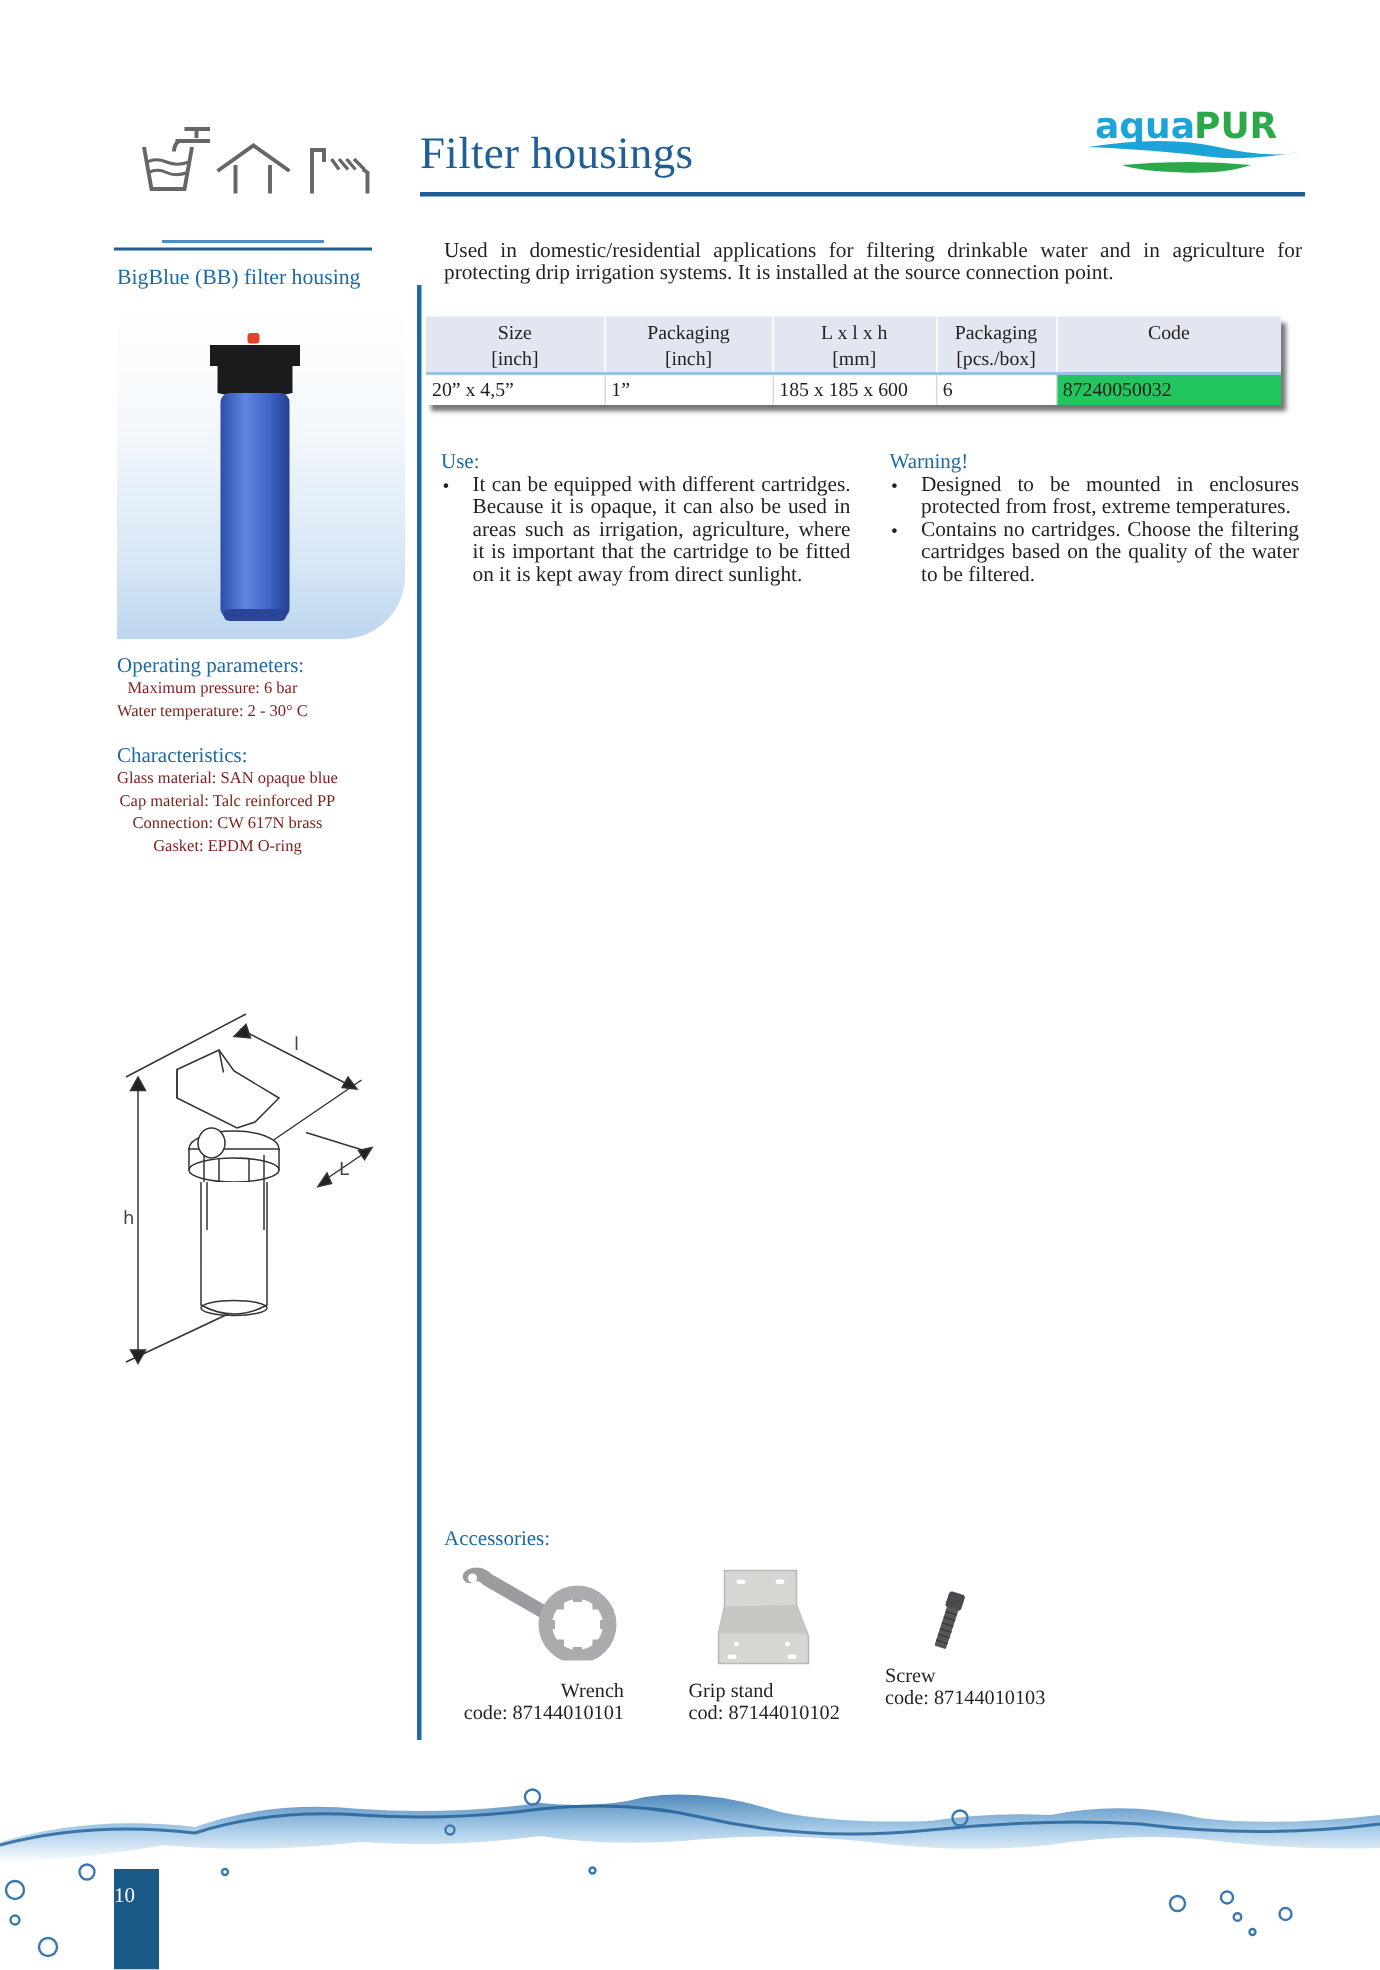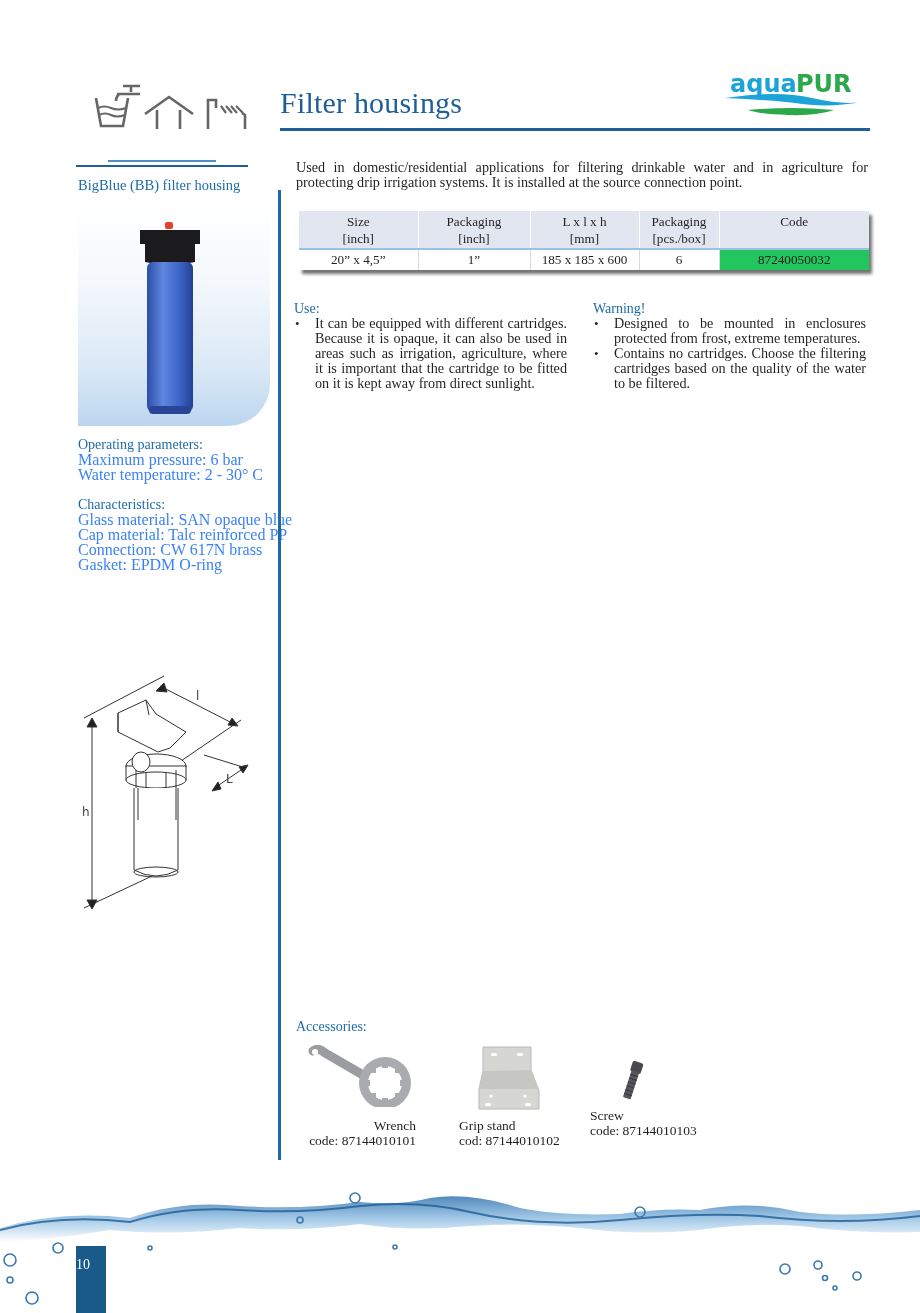--- a/index.html
+++ b/index.html
@@ -16,36 +16,36 @@
 
     
     .left-rule-short { left: 108px; top: 160px; width: 108px; height: 1.5px; background: #4f8fc6; }
     .left-rule-long { left: 76px; top: 165px; width: 172px; height: 1.5px; background: #1d5f96; }
     .product-name { left: 78px; top: 177px; font-size: 14.5px; color: #1d6aa8; }
     .product-photo-bg { left: 78px; top: 205px; width: 192px; height: 221px; border-bottom-right-radius: 42px;
       background: linear-gradient(180deg, #ffffff 0%, #f4f8fc 35%, #d9e8f6 75%, #bcd6ef 100%); }
     .product-photo { left: 135px; top: 222px; width: 70px; height: 196px; }
 
     .section-label { font-size: 14px; color: #1d6aa8; line-height: 15px; }
-    .body-line { font-size: 16px; line-height: 15px; color: #3b82f6; white-space: nowrap; }
+    .body-line { font-size: 11px; line-height: 15px; color: #7f1d1d; white-space: nowrap; text-align: center; }
     .op-block { left: 78px; top: 437px; }
     .ch-block { left: 78px; top: 497px; }
 
     .diagram { left: 76px; top: 670px; width: 180px; height: 245px; }
 
     .vrule { left: 278px; top: 190px; width: 2.5px; height: 970px; background: #1d6aa8; }
 
     
     .intro { left: 296px; top: 160px; width: 572px; font-size: 14.2px; line-height: 15px; text-align: justify; }
 
-    .table-wrap { left: 299px; top: 211px; width: 570px; box-shadow: 3px 4px 3px rgba(0,0,0,0.55); }
+    .table-wrap { left: 284px; top: 211px; width: 570px; box-shadow: 3px 4px 3px rgba(0,0,0,0.55); }
     table.spec { width: 100%; border-collapse: collapse; font-size: 13.2px; }
     table.spec th { background: #e1e6f1; font-weight: normal; line-height: 17px; padding: 2px 4px 1px; vertical-align: top;
       border-right: 1px solid #ffffff; border-bottom: 2px solid #9cc2e1; color: #231f20; }
-    table.spec td { text-align: center; height: 21px; padding: 1px 4px; border-right: 1px solid #d5dbe6; background: #ffffff; }
+    table.spec td { text-align: left; height: 21px; padding: 1px 4px; border-right: 1px solid #d5dbe6; background: #ffffff; }
     table.spec td.code-cell { background: #22c55e; }
     table.spec th:last-child, table.spec td:last-child { border-right: none; }
 
     .col-block { width: 274px; }
     .use-block { left: 294px; top: 301px; }
     .warn-block { left: 593px; top: 301px; }
     ul.bullets { list-style: none; }
     ul.bullets li { position: relative; padding-left: 21px; font-size: 14.2px; line-height: 15px; text-align: justify; }
     ul.bullets li::before { content: "•"; position: absolute; left: 1px; top: 0; font-size: 13px; }
     .use-block ul.bullets li { width: 273px; }

